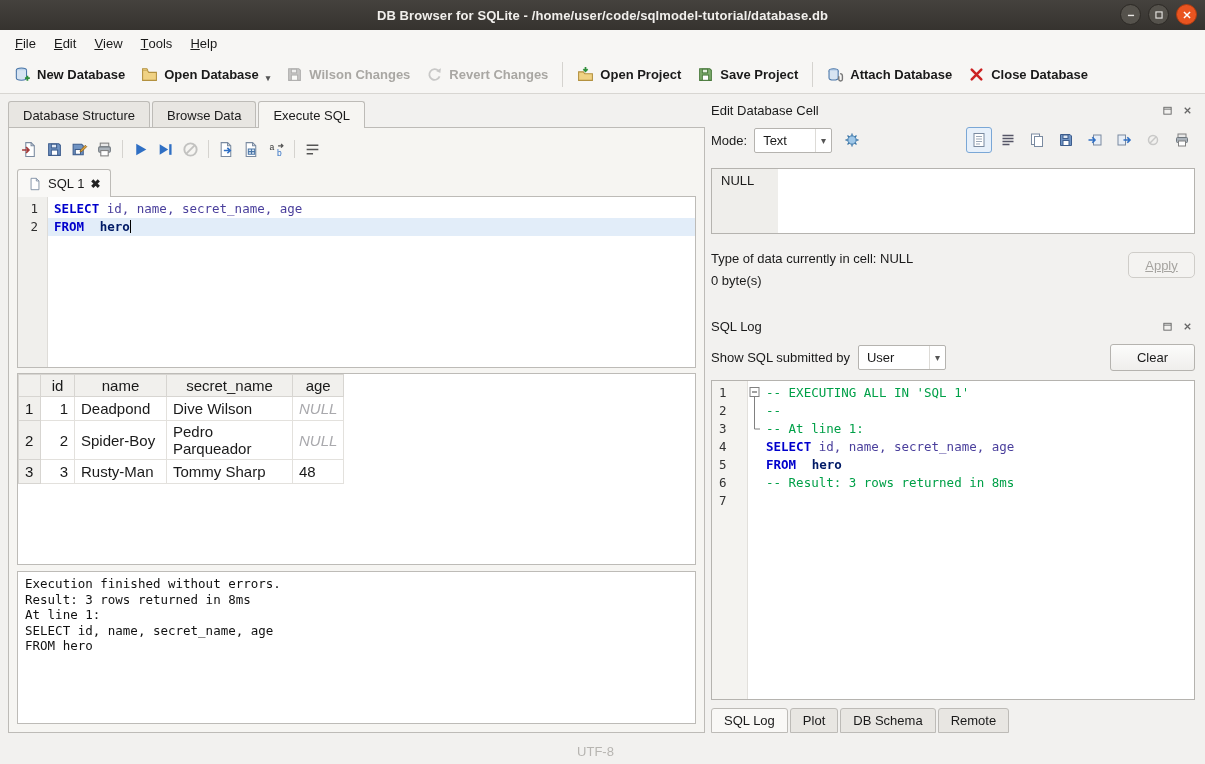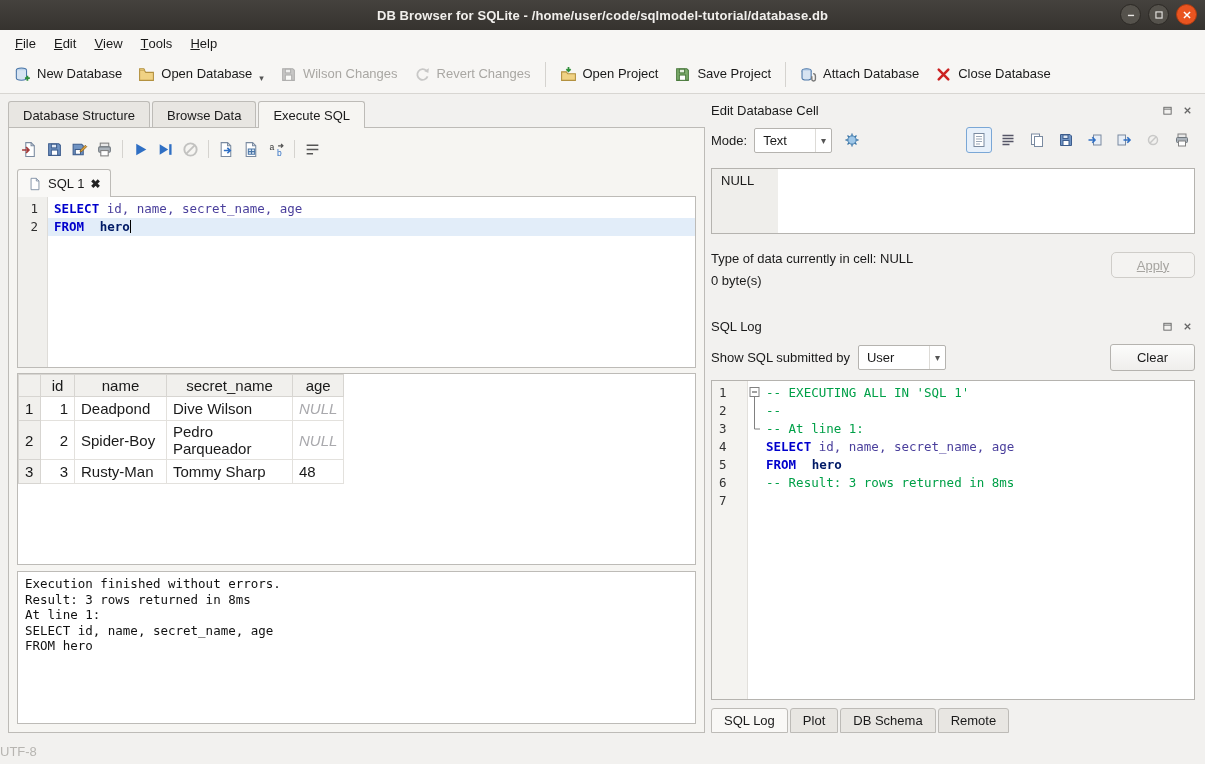--- a/index.html
+++ b/index.html
@@ -20,21 +20,21 @@
   .winbtn.close { background:#e95420; border-color:#b03c10; }
   .winbtn span, .winbtn svg { display:block; width:14px; height:14px; }
 
   
   .menubar { flex:0 0 26px; background:#f7f6f4; display:flex; align-items:stretch; padding-left:6px; }
   .menu-item { padding:0 9px; display:flex; align-items:center; cursor:default; }
   .menu-item u { text-decoration:underline; }
 
   
   .toolbar { flex:0 0 38px; background:#f7f6f4; border-bottom:1px solid #d8d6d2; display:flex; align-items:center; padding:0 6px; }
-  .tb-btn { display:flex; gap:6px; padding:5px 8px; border-radius:3px; white-space:nowrap; }
+  .tb-btn { display:flex; align-items:center; gap:6px; padding:5px 8px; border-radius:3px; white-space:nowrap;font-weight:bold; }
   .tb-btn .tb-icon svg { width:17px; height:17px; display:block; }
   .tb-btn.disabled { color:#a9a7a3; }
   .tb-btn.disabled svg { filter:grayscale(1); opacity:.45; }
   .tb-caret { font-size:9px; color:#555; margin-left:1px; align-self:flex-end; }
   .tb-sep { width:1px; background:#d5d3cf; align-self:stretch; margin:6px 6px; }
 
   
   .content { flex:1; display:flex; min-height:0; }
   .splitter { flex:0 0 4px; }
 
@@ -93,41 +93,41 @@
   .icon-btn svg { width:16px; height:16px; display:block; }
   .icon-btn.active { border-color:#7aa7d6; background:#e7f0fa; }
   .icon-btn.disabled svg { filter:grayscale(1); opacity:.5; }
   .cell-toolbar { margin-left:auto; display:flex; align-items:center; gap:3px; }
 
   .cell-box { flex:0 0 66px; border:1px solid #b5b3af; background:#fff; margin-top:10px; display:flex; overflow:hidden; }
   .cell-null-strip { width:66px; background:#efeeeb; padding:4px 0 0 9px; }
 
   .type-row { flex:0 0 58px; display:flex; margin-top:14px;gap:21px; }
   .type-texts { flex:1; line-height:22px; }
-  .apply-btn { width:84px; height:26px; background:#f4f3f1; border:1px solid #cfcdc9; border-radius:5px; color:#a6a4a0; display:flex; align-items:center; justify-content:center; align-self:flex-start; margin-top:4px;text-decoration:underline; }
+  .apply-btn { width:67px; height:26px; background:#f4f3f1; border:1px solid #cfcdc9; border-radius:5px; color:#a6a4a0; display:flex; align-items:center; justify-content:center; align-self:flex-start; margin-top:4px;text-decoration:underline; }
 
   .sqllog-header { margin-top:8px; }
   .filter-row { flex:0 0 38px; display:flex; align-items:center; gap:8px; }
   .btn { background:linear-gradient(#fcfcfb,#efeeec); border:1px solid #b5b3af; border-radius:3px; height:27px; display:flex; align-items:center; justify-content:center; padding:0 26px; }
 
   .log-box { flex:1; border:1px solid #b5b3af; background:#fff; margin-top:4px; display:flex; font-family:"DejaVu Sans Mono", monospace; font-size:12.5px; min-height:0; overflow:hidden; }
   .log-gutter { width:36px; background:#f4f3f0; border-right:1px solid #e2e0dc; padding:3px 0 0 7px; color:#333; }
   .log-gutter div { height:18px; line-height:18px; }
   .log-fold { width:16px; padding-top:3px; }
   .log-fold .fold-cell { height:18px; }
   .log-fold svg { display:block; width:14px; height:18px; }
   .log-code { flex:1; padding-top:3px; }
   .log-line { height:18px; line-height:18px; white-space:pre; padding-left:2px; }
 
   .panel-tabs { flex:0 0 28px; display:flex; align-items:flex-end; margin-top:5px; }
   .panel-tab { padding:4px 12px; background:#e8e6e2; border:1px solid #bdbbb7; margin-right:2px; border-radius:3px 3px 0 0; }
   .panel-tab.active { background:#f9f8f6; }
 
   
-  .statusbar { flex:0 0 26px; background:#f2f1ef; display:flex; align-items:center; justify-content:flex-start; padding-right:14px; color:#b7b5b1; }
+  .statusbar { flex:0 0 26px; background:#f2f1ef; display:flex; align-items:center; justify-content:center; padding-right:14px; color:#b7b5b1; }
 </style>
 </head>
 <body>
 
 <div class="window">
 
   <div class="titlebar">
     <div class="title">DB Browser for SQLite - /home/user/code/sqlmodel-tutorial/database.db</div>
     <div class="win-controls">
         <div class="winbtn minimize">

